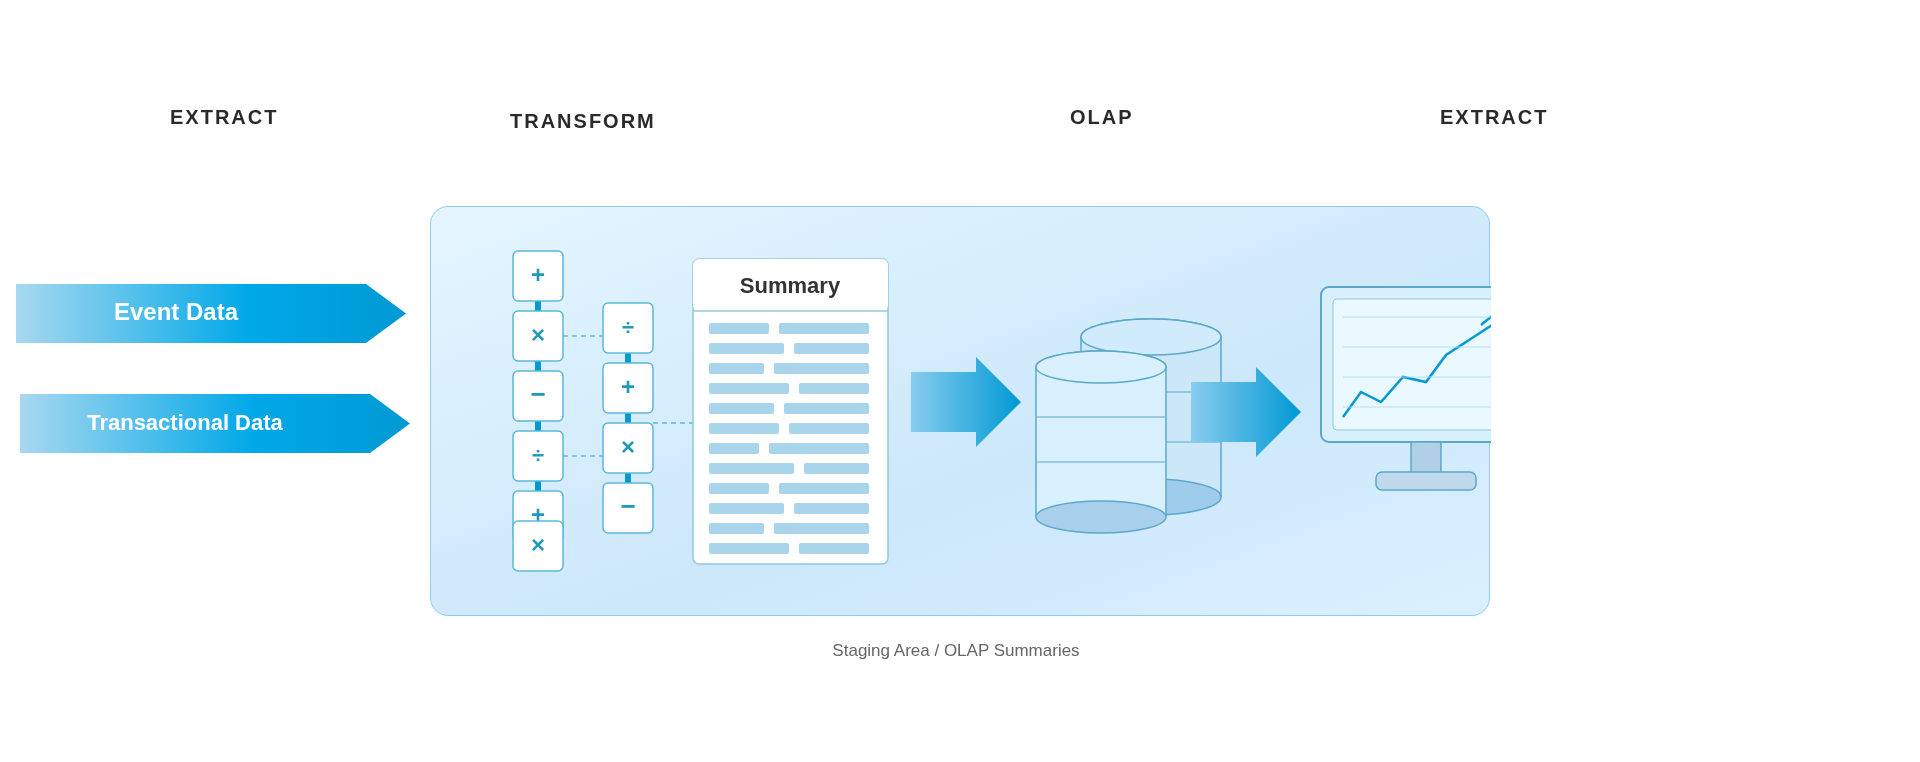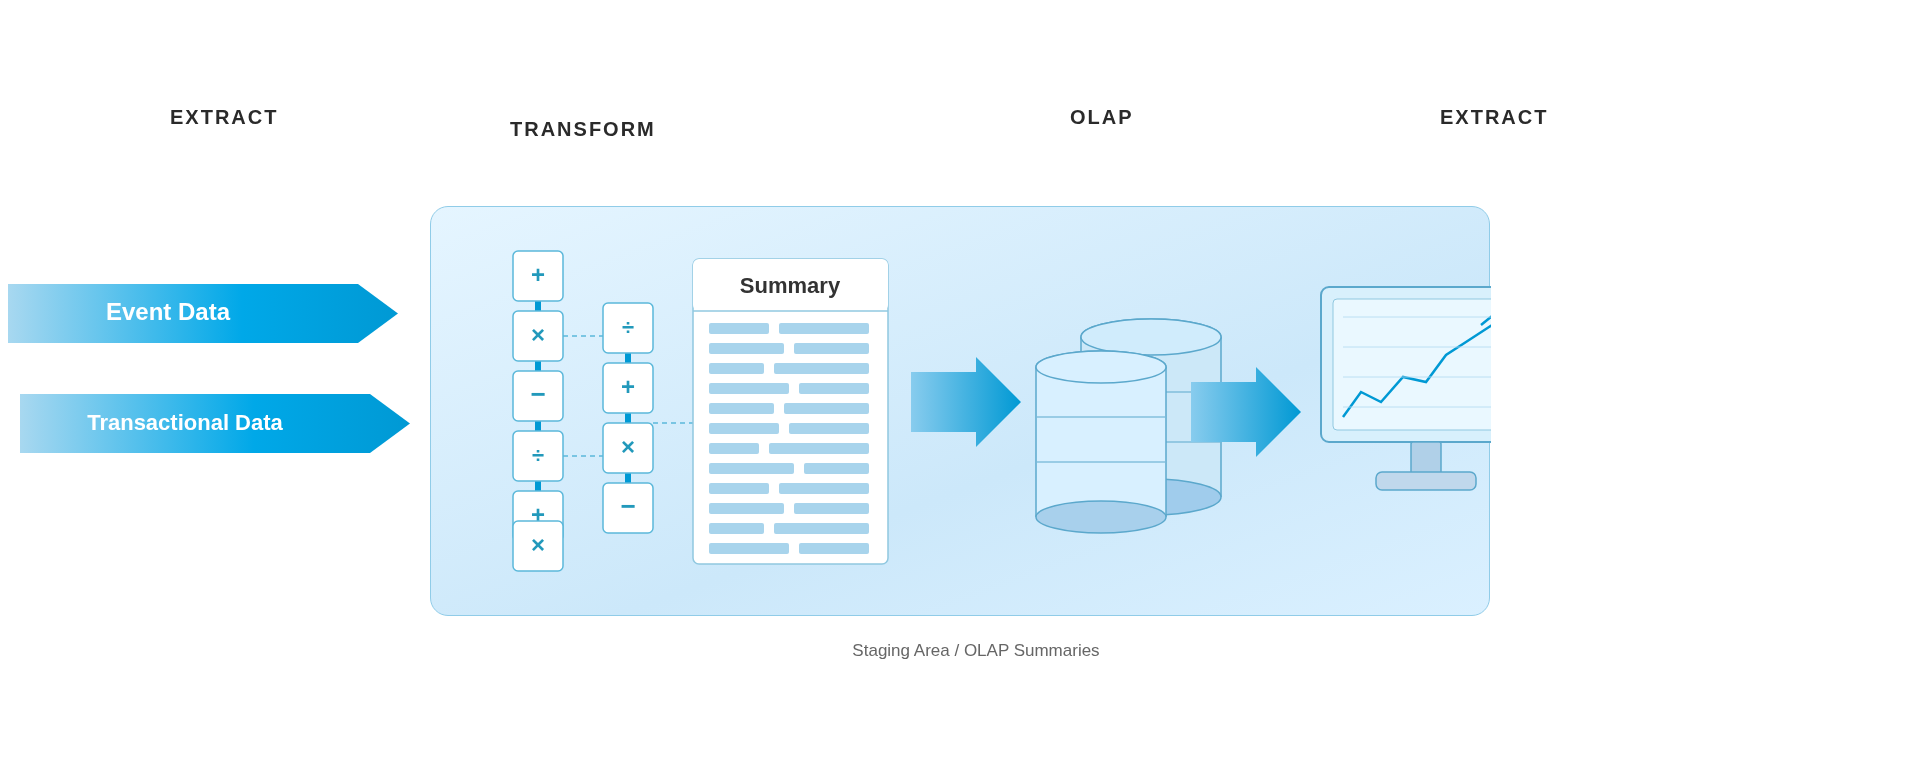--- a/index.html
+++ b/index.html
@@ -26,35 +26,35 @@
     .etl-layout {
       position: relative;
       width: 1700px;
       height: 620px;
       margin: 0 auto;
       margin-top: 70px;
     }
 
     
     .ph-extract { position: absolute; left: 170px; top: 0; }
-    .ph-transform { position: absolute; left: 510px; top: 12px; }
+    .ph-transform { position: absolute; left: 510px; top: 4px; }
     .ph-load { position: absolute; left: 1070px; top: 0; }
     .ph-analyze { position: absolute; left: 1440px; top: 0; }
 
     .ph-text {
       font-size: 20px;
       font-weight: 800;
       color: #2a2a2a;
       letter-spacing: 2px;
     }
 
     
     .event-arrow {
       position: absolute;
-      left: 8px;
+      left: 16px;
       top: 170px;
     }
 
     .transact-arrow {
       position: absolute;
       left: 20px;
       top: 280px;
       text-align: right;
     }
 
@@ -66,21 +66,21 @@
       width: 1060px;
       height: 410px;
       background: linear-gradient(160deg, #e5f5ff 0%, #cce8fa 60%, #daf0ff 100%);
       border: 1.5px solid #90cce8;
       border-radius: 18px;
     }
 
     
     .staging-area-label {
       position: absolute;
-      left: 446px;
+      left: 426px;
       top: 535px;
       width: 1060px;
       text-align: center;
       font-size: 17px;
       color: #666;
     }
   </style>
 </head>
 <body>
 

